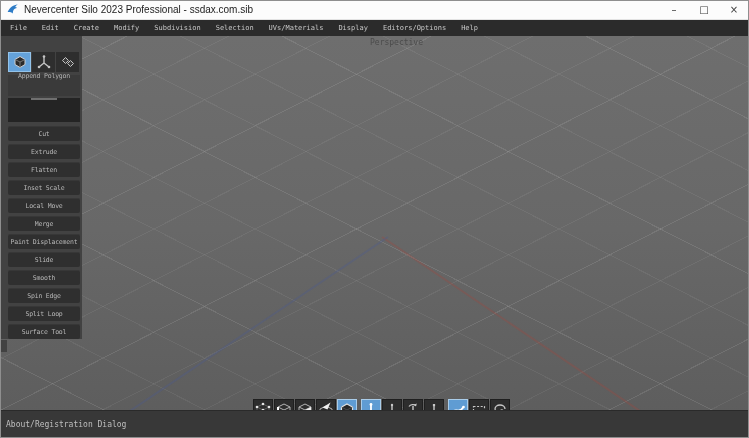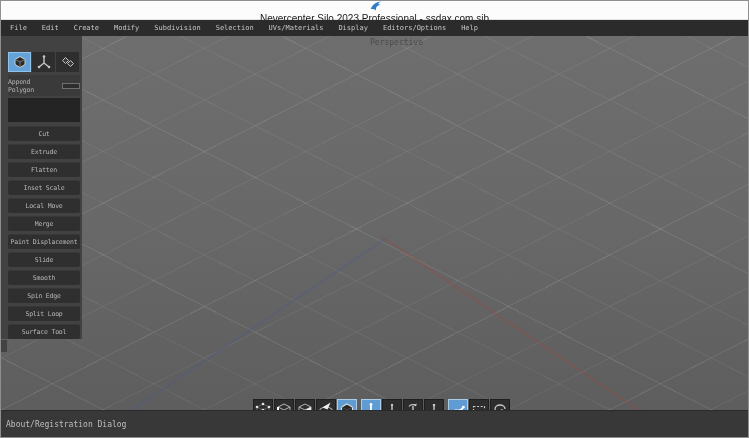--- a/index.html
+++ b/index.html
@@ -5,21 +5,21 @@
   html,body{margin:0;padding:0;}
   body{
     width:749px;height:438px;position:relative;overflow:hidden;
     background:#666;font-family:"DejaVu Sans Mono",monospace;
     -webkit-font-smoothing:none;
   }
   .frame{position:absolute;inset:0;border:1px solid #8f8f8f;pointer-events:none;z-index:99;}
 
   
   .titlebar{position:absolute;top:0;left:0;right:0;height:20px;background:#fcfcfc;
-    border-bottom:1px solid #e3e3e3;box-sizing:border-box;display:flex;align-items:center;flex-direction:column;}
+    border-bottom:1px solid #e3e3e3;box-sizing:border-box;display:flex;align-items:center;}
   .title-icon{margin:0 5px 0 6px;display:flex;}
   .title-text{font-family:"Liberation Sans",sans-serif;font-size:10px;color:#1b1b1b;}
   .win-controls{margin-left:auto;display:flex;height:100%;}
   .win-btn{width:30px;display:flex;align-items:center;justify-content:center;
     font-family:"DejaVu Sans",sans-serif;font-size:10px;color:#3d3d3d;cursor:default;}
 
   
   .menubar{position:absolute;top:20px;left:0;right:0;height:16px;background:#2b2b2b;
     display:flex;align-items:center;padding-left:10px;column-gap:15px;}
   .menu-item{font-size:7px;color:#c8c8c8;line-height:16px;white-space:nowrap;}
@@ -41,21 +41,21 @@
 
   
   .left-panel{position:absolute;left:0;top:36px;width:82px;background:#424242;
     padding-top:16px;z-index:5;}
   .panel-strip{position:absolute;left:0;top:340px;width:7px;height:12px;background:#424242;z-index:5;}
   .tabs{display:flex;gap:1px;margin:0 2px 3px 8px;}
   .tab{width:23px;height:20px;background:#2e2e2e;display:flex;align-items:center;
     justify-content:center;cursor:default;}
   .tab.active{background:#64a2da;box-shadow:inset 0 0 0 1px #93c3ea;}
   .append-btn{margin:0 2px 2px 8px;height:21px;background:#3a3a3a;display:flex;
-    flex-direction:row;align-items:center;justify-content:center;gap:18px;cursor:default;}
+    flex-direction:column;align-items:center;justify-content:center;gap:18px;cursor:default;}
   .append-lbl{font-size:6.5px;color:#b4b4b4;letter-spacing:-0.2px;}
   .append-expander{width:24px;height:4px;border:1px solid #6f6f6f;background:#2e2e2e;}
   .dark-block{margin:0 2px 4px 8px;height:24px;background:#242424;}
   .btn-col{display:flex;flex-direction:column;gap:3px;margin:0 2px 0 8px;}
   .tool-btn{height:15px;background:#2f2f2f;border-radius:2px;display:flex;align-items:center;
     justify-content:center;font-size:6.5px;color:#b8b8b8;letter-spacing:-0.2px;
     box-shadow:inset 0 1px 0 rgba(255,255,255,0.04);cursor:default;white-space:nowrap;}
 
   
   .bottom-toolbar{position:absolute;left:253px;top:399px;display:flex;gap:4px;z-index:6;}

